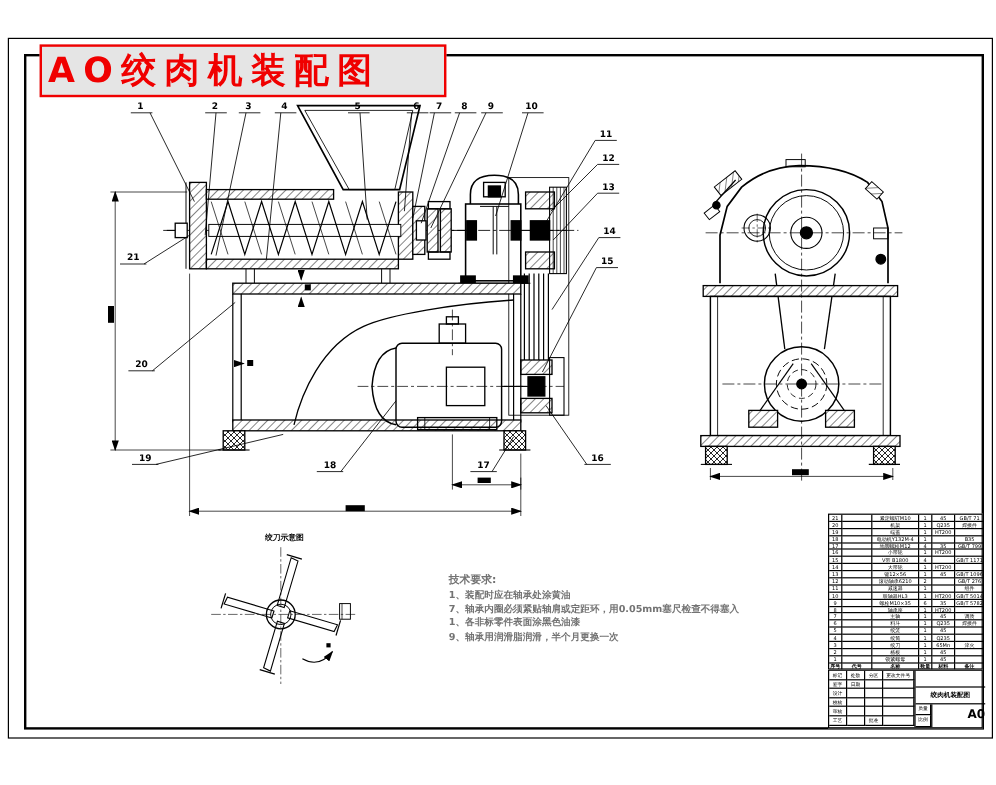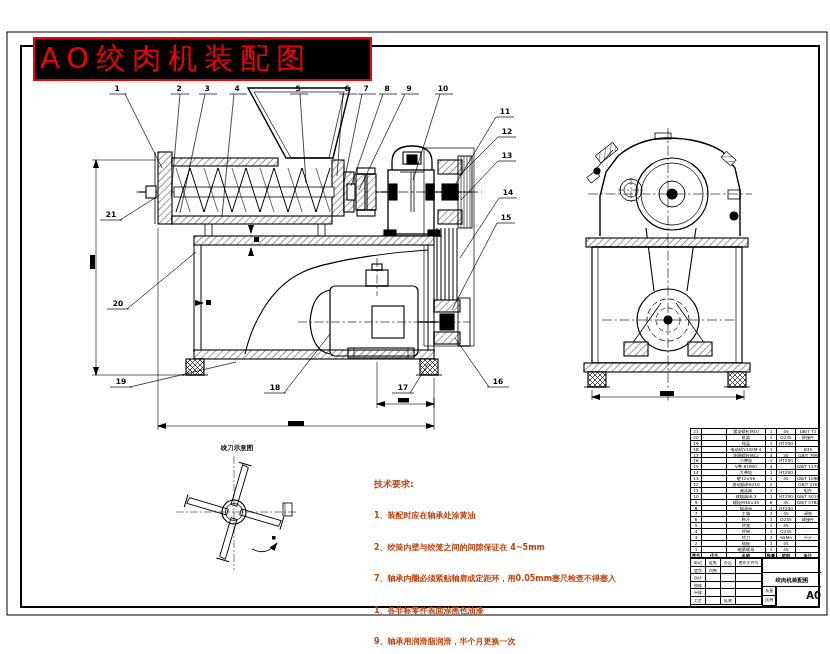--- a/index.html
+++ b/index.html
@@ -1,27 +1,27 @@
 <!DOCTYPE html>
 <html><head>
 <meta charset="utf-8">
 <style>
   html,body{margin:0;padding:0;background:#fff;}
   .page{position:relative;width:830px;height:654px;background:#fff;overflow:hidden;
         font-family:"DejaVu Sans","Liberation Sans",sans-serif;}
   .page svg{position:absolute;left:0;top:0;}
   
   .dwg-title{position:absolute;left:33px;top:37px;width:330px;height:40px;
-    border:2px solid #f00000;color:#f00000;font-size:29px;font-weight:normal;
-    letter-spacing:7px;line-height:38px;padding-left:5px;background:#000000;z-index:3;
+    border:2px solid #f00000;color:#f00000;font-size:29px;font-weight:bold;
+    letter-spacing:7px;line-height:38px;padding-left:5px;background:#e5e5e5;z-index:3;
     white-space:nowrap;overflow:hidden;}
   
-  .techreq{position:absolute;left:374px;top:478px;width:302px;z-index:2;color:#c2410c;}
+  .techreq{position:absolute;left:374px;top:478px;width:302px;z-index:2;color:#737373;}
   .techreq .tr-head{font-size:9px;font-weight:bold;line-height:12px;}
-  .techreq .tr-line{font-size:8px;font-weight:bold;line-height:11.6px;white-space:nowrap;margin-top:20px;}
+  .techreq .tr-line{font-size:8px;font-weight:bold;line-height:11.6px;white-space:nowrap;}
   
   .ptable{position:absolute;left:690px;top:428px;width:129px;height:130px;z-index:2;
     display:grid;grid-template-columns:11px 25px 39px 11px 19px 24px;
     grid-auto-rows:5.9px;border:1px solid #000;background:#fff;box-sizing:border-box;}
   .ptable .prow,.ptable .phead,.ptable .prepeat{display:contents;}
   .pc{border-right:0.5px solid #000;border-bottom:0.5px solid #000;
     font-size:4.2px;line-height:5.6px;text-align:center;overflow:hidden;
     white-space:nowrap;color:#000;}
   .pc:nth-child(6n){border-right:none;}
   .phead .pc{font-weight:bold;}
@@ -378,21 +378,20 @@
 </svg>
 
 <div class="dwg-title">AO绞肉机装配图</div>
 
 <div class="techreq">
   <div class="tr-head">技术要求:</div>
   <div>
 
       <div class="tr-line">1、装配时应在轴承处涂黄油</div>
 
-      <div class="tr-line">2、绞筒内壁与绞笼之间的间隙保证在 4~5mm</div>
 
       <div class="tr-line">7、轴承内圈必须紧贴轴肩或定距环，用0.05mm塞尺检查不得塞入</div>
 
       <div class="tr-line">1、各非标零件表面涂黑色油漆</div>
 
       <div class="tr-line">9、轴承用润滑脂润滑，半个月更换一次</div>
 
     </div>
 </div>
 

